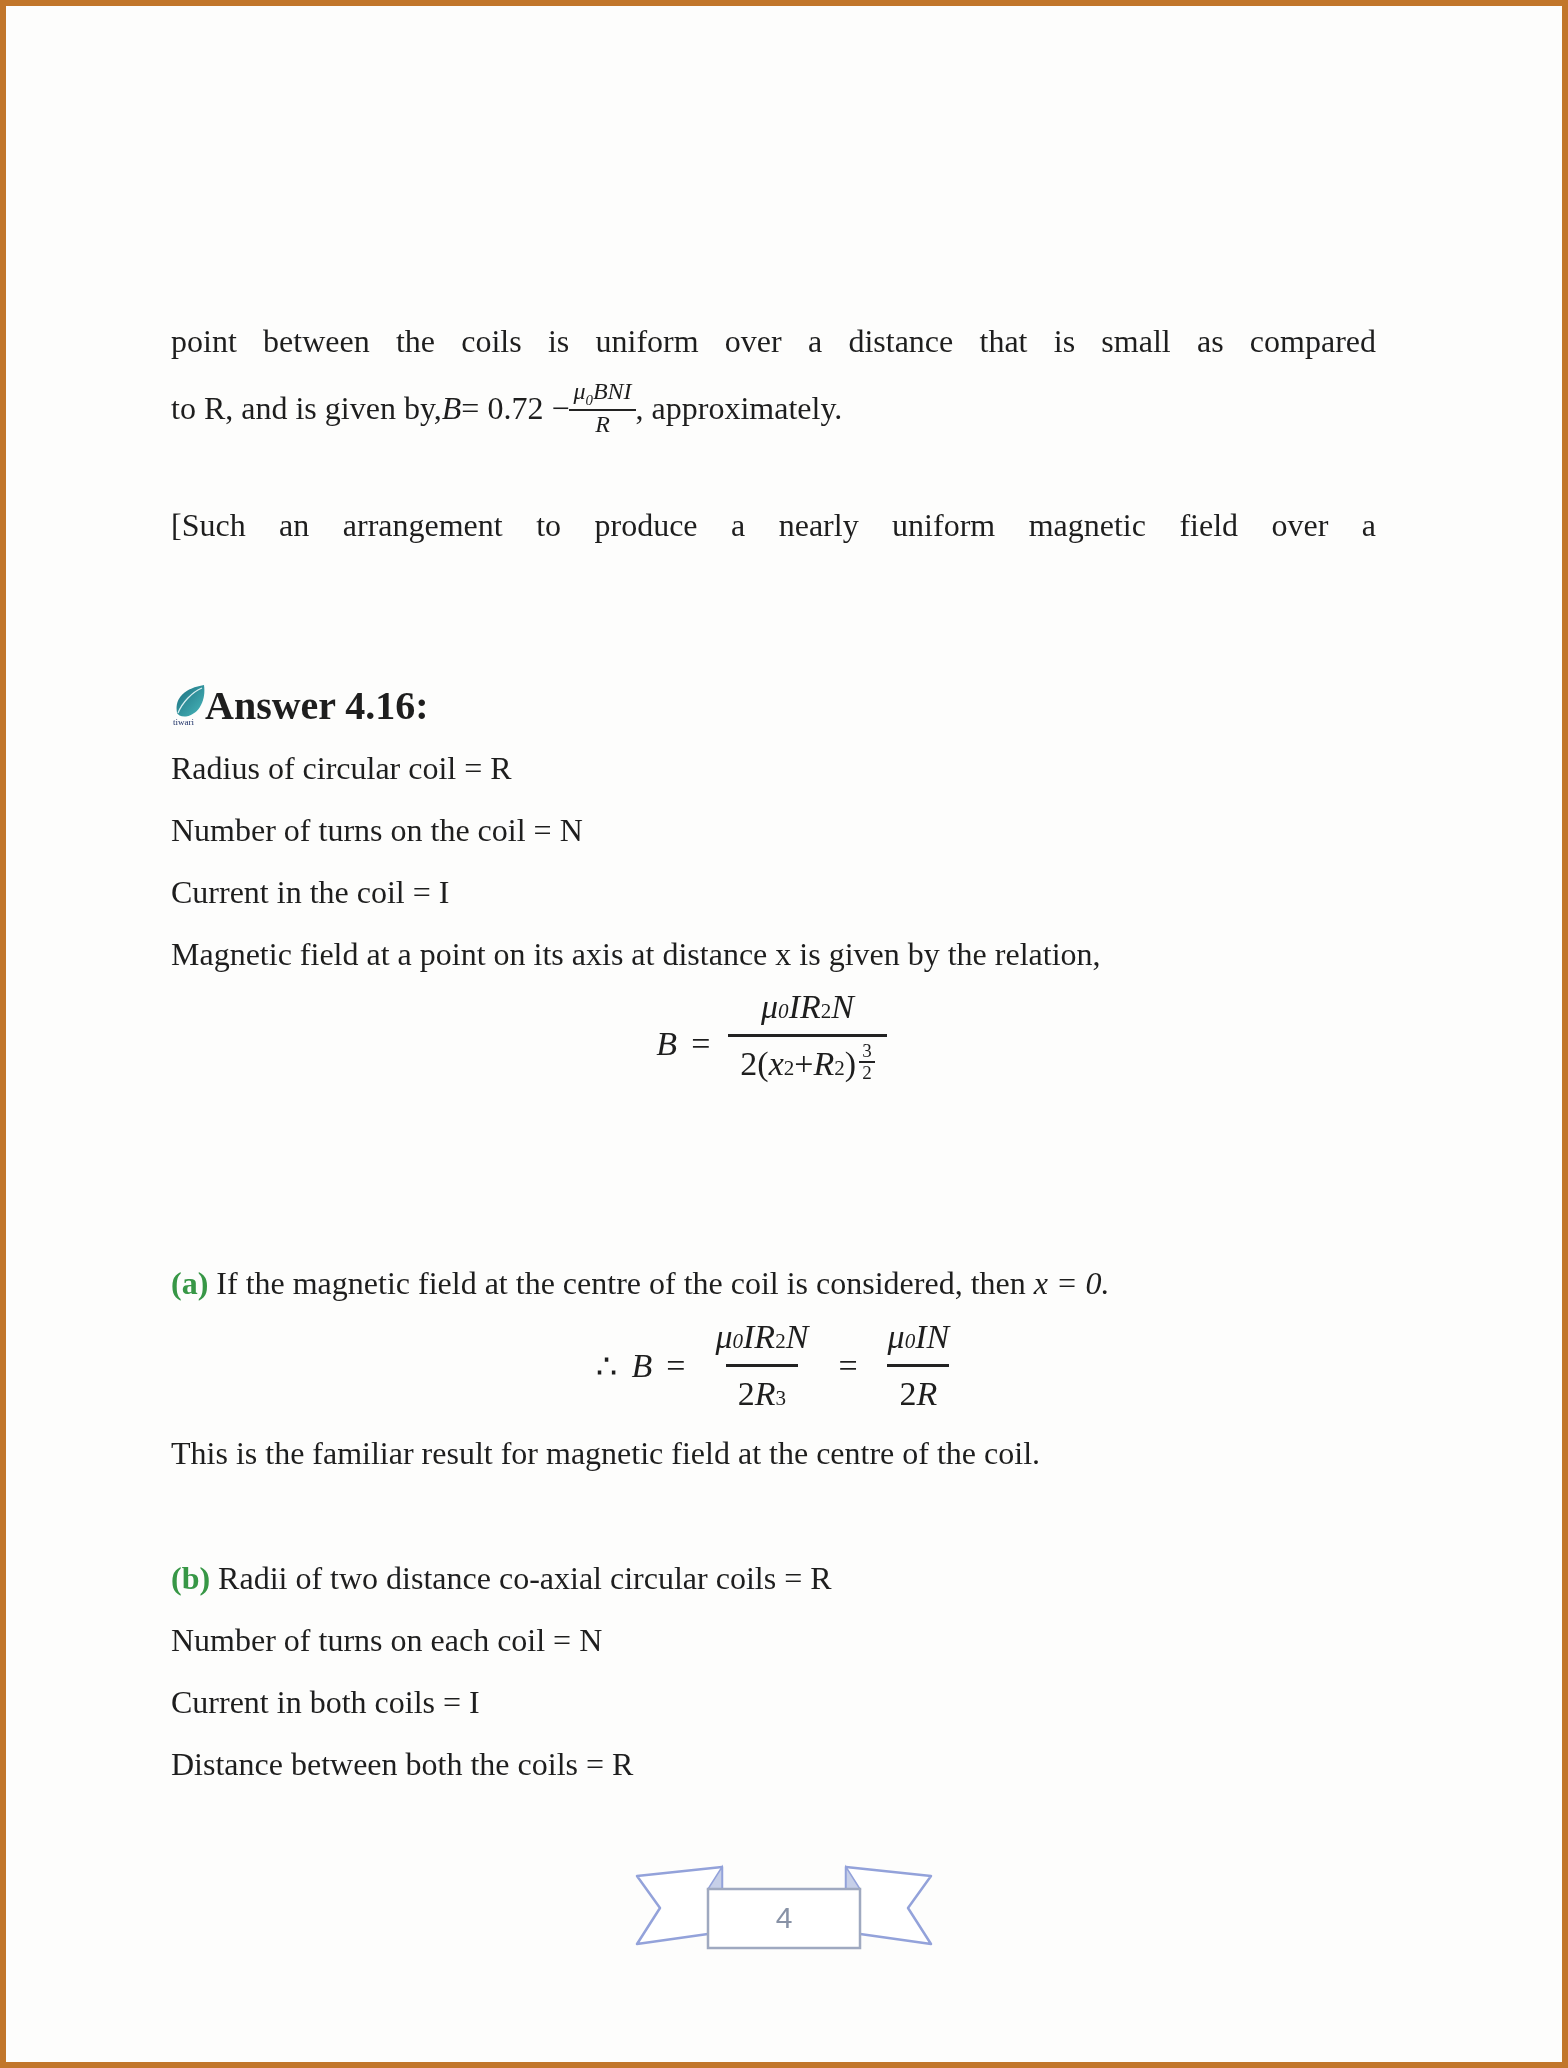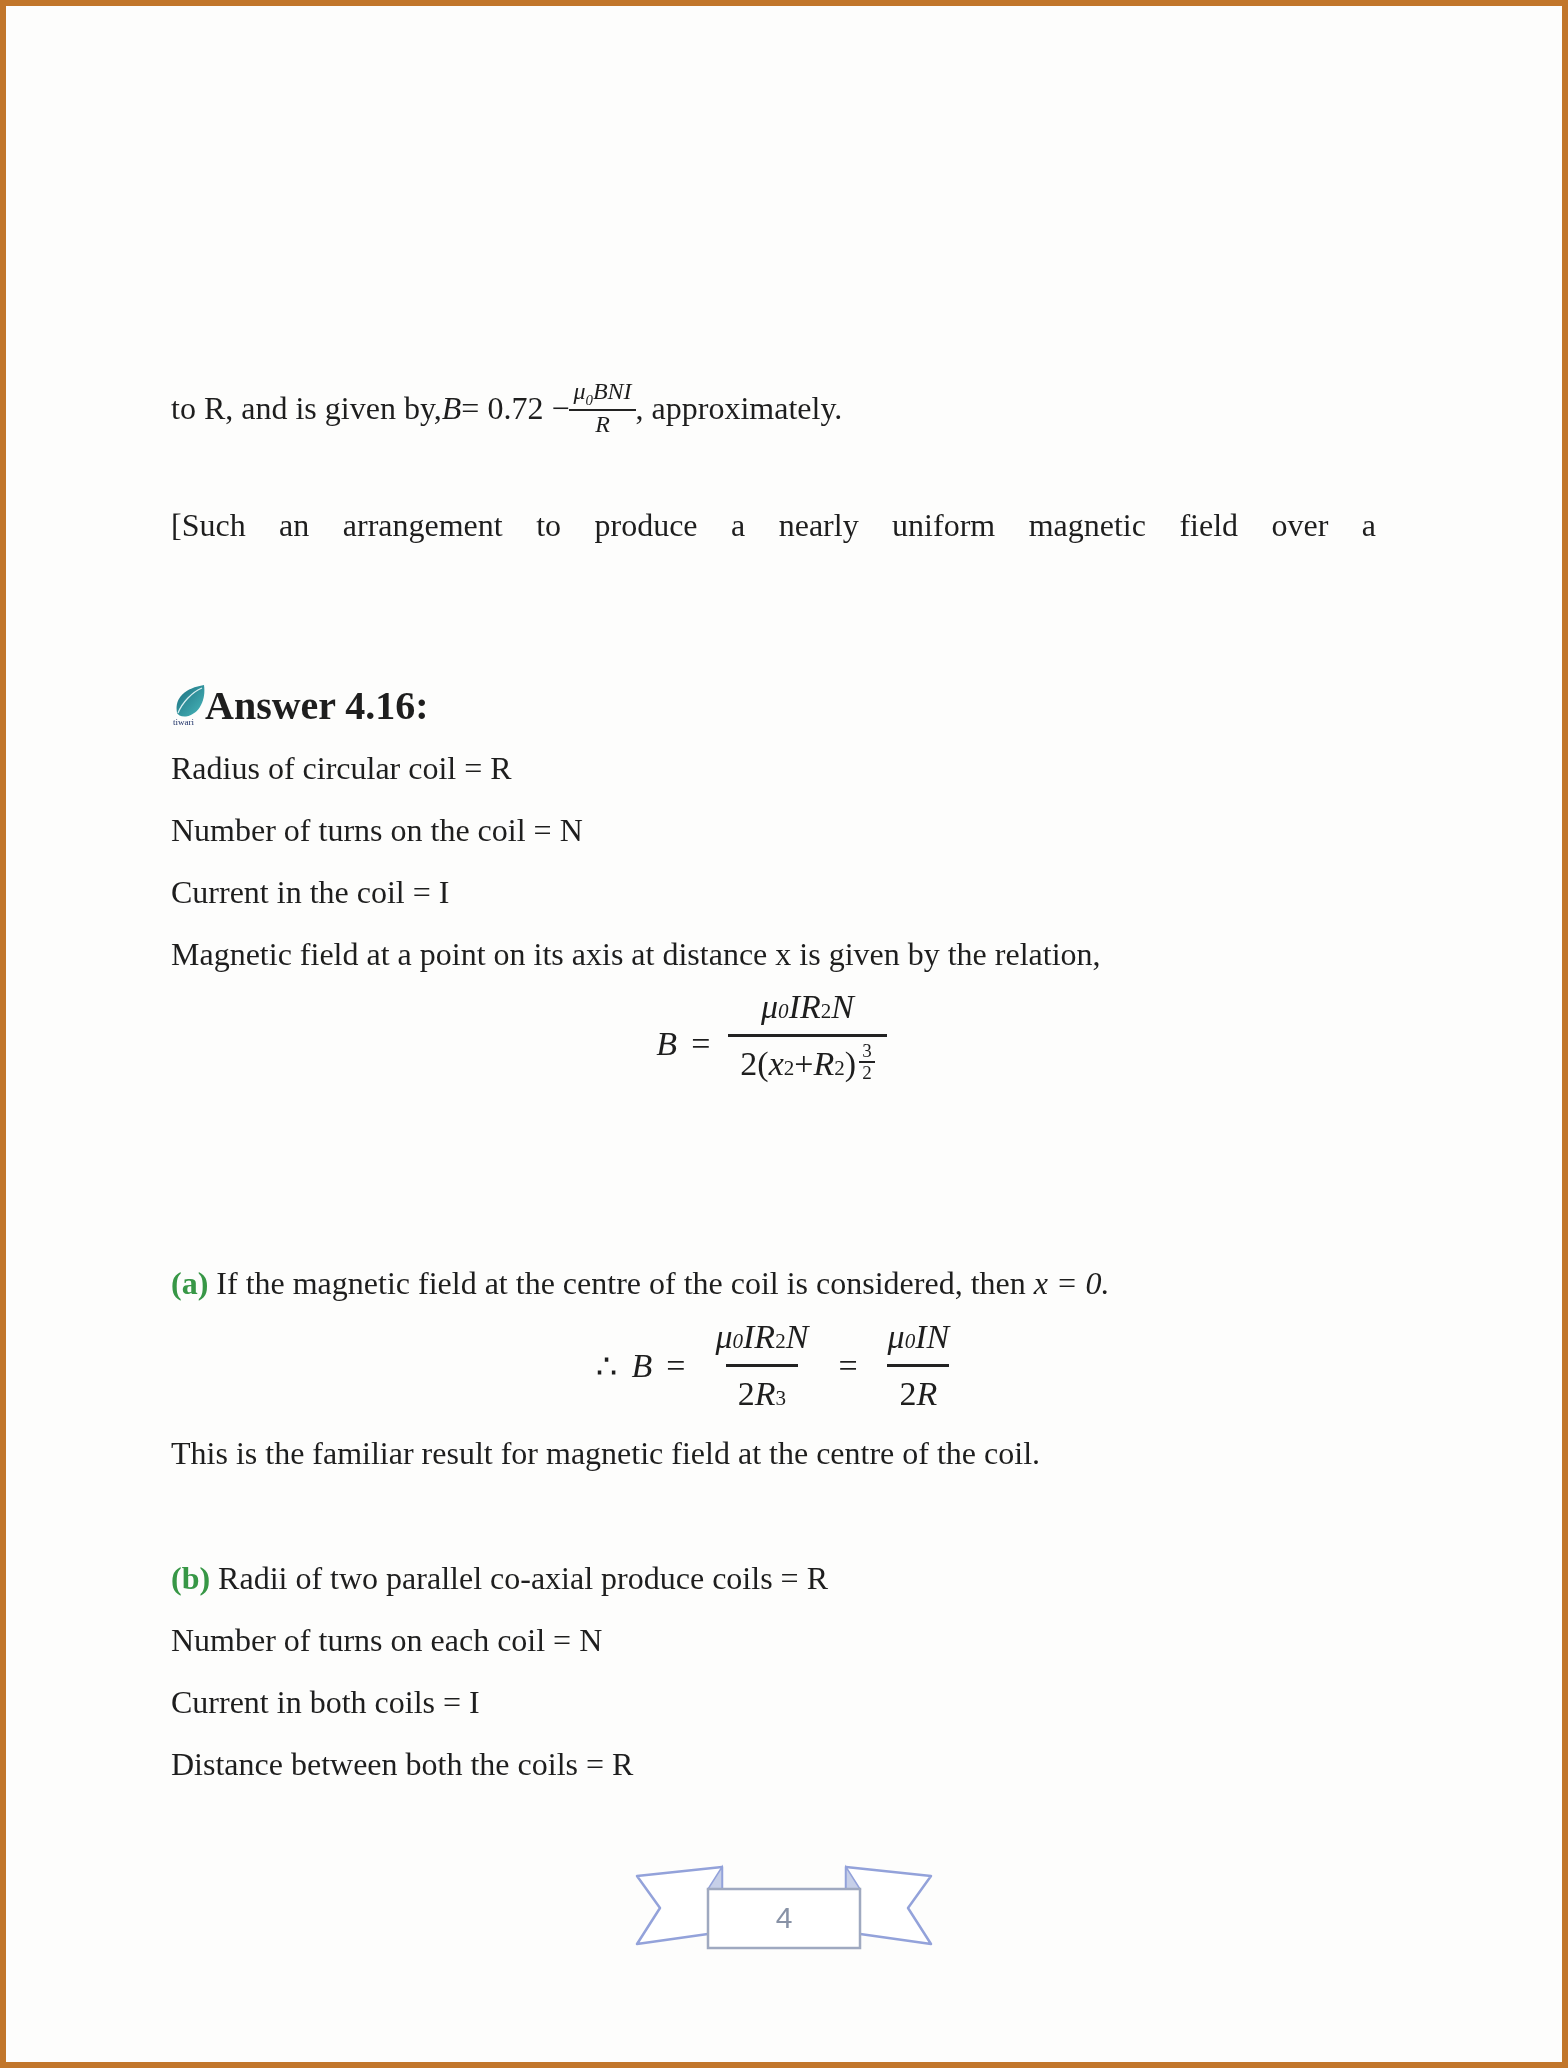--- a/index.html
+++ b/index.html
@@ -55,20 +55,21 @@
 
   
   .ribbon{position:absolute;top:1856px;left:50%;transform:translateX(-50%);}
   .ribbon text{font-family:"Liberation Sans", sans-serif;}
 </style>
 </head>
 <body>
 
 <div class="page">
 
+  <div class="abs line just" style="top:312px;">point between the coils is uniform over a distance that is small as compared</div>
 
   <div class="abs flexline" style="top:356px;height:92px;">
     <span>to R, and is given by, </span>
     <span class="it">B</span>
     <span> = 0.72 −</span>
     <span class="frac-inline">
       <span class="num"><span>μ</span><sub>0</sub><span>BNI</span></span>
       <span class="den">R</span>
     </span>
     <span>, approximately.</span>
@@ -161,21 +162,21 @@
         <span class="up">2</span>
           <span>R</span>
       </span>
     </span>
   </div>
 
   <div class="abs line" style="top:1424px;">This is the familiar result for magnetic field at the centre of the coil.</div>
 
   <div class="abs list" style="top:1541px;">
     <div>
-      <span class="green">(b)</span><span> Radii of two parallel co-axial produce coils = R</span>
+      <span class="green">(b)</span><span> Radii of two distance co-axial circular coils = R</span>
     </div>
     <div>Number of turns on each coil = N</div>
     <div>Current in both coils = I</div>
     <div>Distance between both the coils = R</div>
   </div>
 
   <div class="ribbon">
     <svg width="300" height="92" viewBox="0 0 300 92">
       <g fill="#ffffff" stroke="#93a2da" stroke-width="2.5" stroke-linejoin="round">
         <polygon points="3,14 88,5 88,70 3,82 26,46"></polygon>

